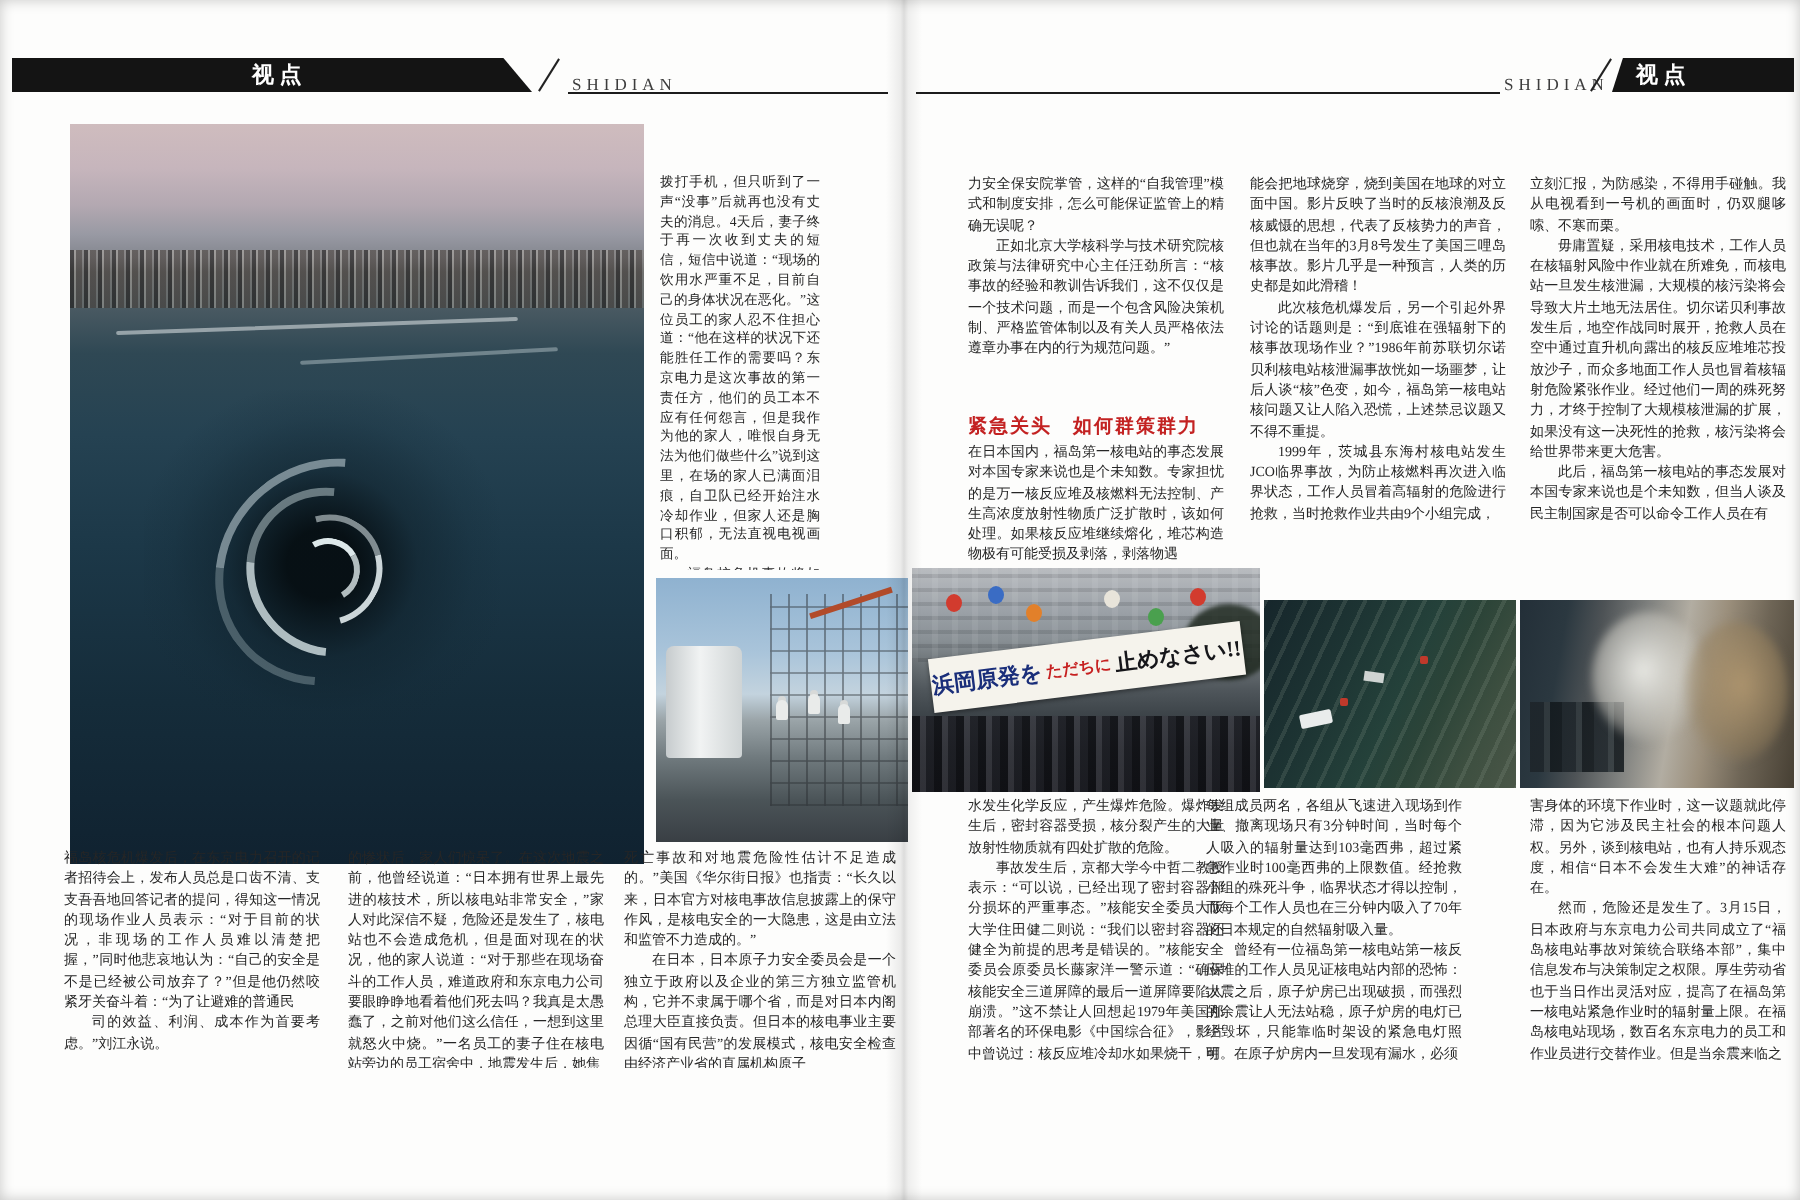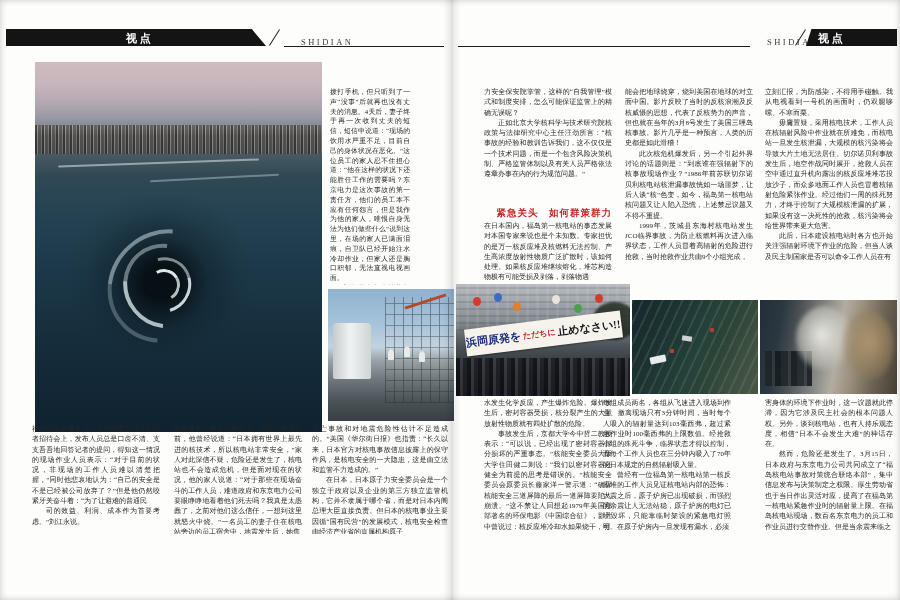--- a/index.html
+++ b/index.html
@@ -9,29 +9,29 @@
         background:linear-gradient(90deg,rgba(0,0,0,0),rgba(0,0,0,.07) 40%,rgba(0,0,0,.13) 50%,rgba(0,0,0,.06) 62%,rgba(0,0,0,0));}
   
   .rule{position:absolute;height:1px;background:#1c1c1c;}
   .banner{position:absolute;top:29px;height:17px;background:#141414;}
   .banner.l{left:6px;width:260px;clip-path:polygon(0 0,94.5% 0,100% 100%,0 100%);}
   .banner.r{left:806px;width:91px;clip-path:polygon(6% 0,100% 0,100% 100%,0 100%);}
   .btitle{position:absolute;top:31.5px;display:flex;justify-content:space-between;
           color:#fff;font-weight:bold;font-size:11px;line-height:12px;font-family:Liberation Serif, serif;}
   .btitle.l{left:126px;width:110px;}
   .btitle.r{left:818px;width:62px;}
-  .jname{position:absolute;top:37px;font-size:8.5px;letter-spacing:2.5px;color:#3d3d3d;margin-left:15px;}
+  .jname{position:absolute;top:37px;font-size:8.5px;letter-spacing:2.5px;color:#3d3d3d;}
   .slash{position:absolute;top:28px;width:1px;height:19px;background:#222;transform:rotate(32deg);}
   
   .tb{position:absolute;font-size:7px;line-height:10.3px;color:#262626;text-align:justify;overflow:hidden;}
   .tb p{margin:0;text-indent:2em;}
   .tb.cont p:first-child{text-indent:0;}
   .tb.narrow{font-size:6.8px;line-height:9.8px;}
   .colhead{position:absolute;font-weight:bold;font-size:9.5px;letter-spacing:1px;
-           text-align:right;color:#c32222;}
+           text-align:left;color:#c32222;}
   
   .ph{position:absolute;overflow:hidden;}
   .tsunami{background:linear-gradient(180deg,#cfbcbe 0%,#c6b5bc 6%,#b3a8b1 11%,#9899a3 15%,#83868e 18%,#62686d 20%,#4d5c64 24%,#2f4854 31%,#254252 42%,#1c3848 57%,#152c3a 78%,#102230 100%);}
   .debris{position:absolute;left:0;top:17%;width:100%;height:8%;opacity:.8;
           background:repeating-linear-gradient(90deg,rgba(30,25,22,.75) 0 2px,rgba(185,175,162,.55) 2px 3px,rgba(72,62,55,.7) 3px 6px,rgba(140,130,118,.45) 6px 7px);}
   .foam1{position:absolute;left:8%;top:27%;width:70%;height:2px;background:rgba(225,232,233,.55);transform:rotate(-2deg);border-radius:2px;}
   .foam2{position:absolute;left:40%;top:31%;width:45%;height:2px;background:rgba(210,222,224,.4);transform:rotate(-3deg);border-radius:2px;}
   .whirl{position:absolute;left:13%;top:36%;width:62%;height:47%;
          background:radial-gradient(ellipse at 50% 50%,rgba(6,14,18,.95) 0 14%,rgba(16,34,44,.55) 38%,rgba(20,42,54,.2) 60%,transparent 75%);}
   .swirl{position:absolute;border-style:solid;border-color:transparent;border-radius:50%;}
@@ -179,21 +179,21 @@
       <p>1999年，茨城县东海村核电站发生JCO临界事故，为防止核燃料再次进入临界状态，工作人员冒着高辐射的危险进行抢救，当时抢救作业共由9个小组完成，</p>
     </div>
   <div class="tb cont" style="left:603px;top:398px;width:128px;height:136px">
       <p>每组成员两名，各组从飞速进入现场到作业、撤离现场只有3分钟时间，当时每个人吸入的辐射量达到103毫西弗，超过紧急作业时100毫西弗的上限数值。经抢救小组的殊死斗争，临界状态才得以控制，而每个工作人员也在三分钟内吸入了70年的日本规定的自然辐射吸入量。</p>
       <p>曾经有一位福岛第一核电站第一核反应堆的工作人员见证核电站内部的恐怖：大震之后，原子炉房已出现破损，而强烈的余震让人无法站稳，原子炉房的电灯已经毁坏，只能靠临时架设的紧急电灯照明。在原子炉房内一旦发现有漏水，必须</p>
     </div>
 
   <div class="tb cont" style="left:765px;top:87px;width:128px;height:208px">
       <p>立刻汇报，为防感染，不得用手碰触。我从电视看到一号机的画面时，仍双腿哆嗦、不寒而栗。</p>
       <p>毋庸置疑，采用核电技术，工作人员在核辐射风险中作业就在所难免，而核电站一旦发生核泄漏，大规模的核污染将会导致大片土地无法居住。切尔诺贝利事故发生后，地空作战同时展开，抢救人员在空中通过直升机向露出的核反应堆堆芯投放沙子，而众多地面工作人员也冒着核辐射危险紧张作业。经过他们一周的殊死努力，才终于控制了大规模核泄漏的扩展，如果没有这一决死性的抢救，核污染将会给世界带来更大危害。</p>
-      <p>此后，日本建设核电站时各方也开始关注强辐射环境下作业的危险，但当人谈及民主制国家是否可以命令工作人员在有</p>
+      <p>此后，福岛第一核电站的事态发展对本国专家来说也是个未知数，但当人谈及民主制国家是否可以命令工作人员在有</p>
     </div>
   <div class="tb cont" style="left:765px;top:398px;width:128px;height:136px">
       <p>害身体的环境下作业时，这一议题就此停滞，因为它涉及民主社会的根本问题人权。另外，谈到核电站，也有人持乐观态度，相信“日本不会发生大难”的神话存在。</p>
       <p>然而，危险还是发生了。3月15日，日本政府与东京电力公司共同成立了“福岛核电站事故对策统合联络本部”，集中信息发布与决策制定之权限。厚生劳动省也于当日作出灵活对应，提高了在福岛第一核电站紧急作业时的辐射量上限。在福岛核电站现场，数百名东京电力的员工和作业员进行交替作业。但是当余震来临之</p>
     </div>
 
   <div class="fold"></div>
 </div>
 
 </body></html>

